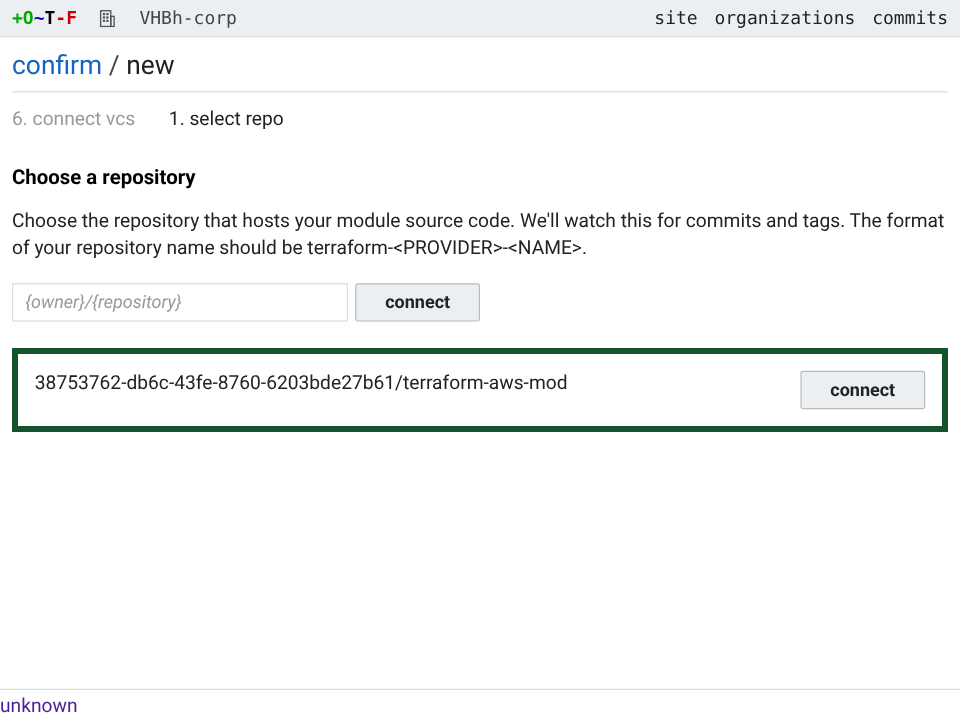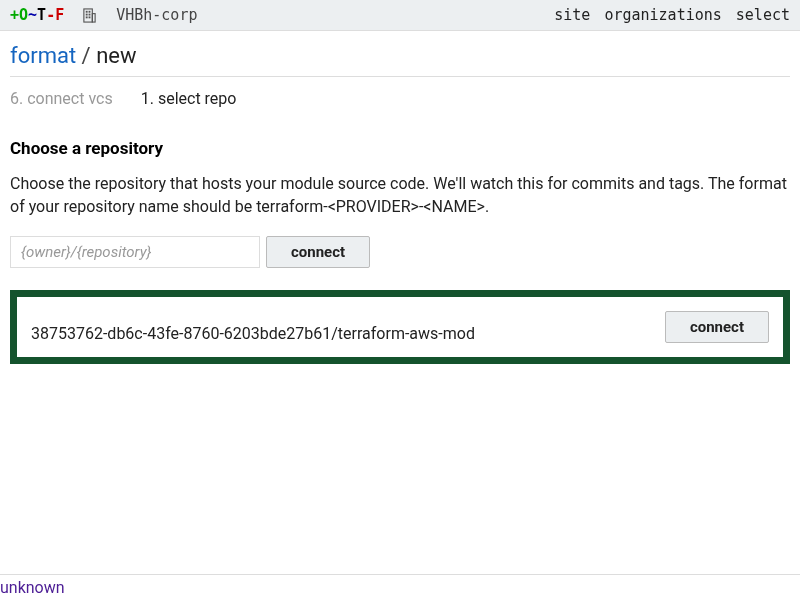--- a/index.html
+++ b/index.html
@@ -90,44 +90,44 @@
       line-height: 1.45;
       margin-bottom: 18px;
     }
     .search-row {
       display: flex;
       gap: 6px;
       align-items: center;
       margin-bottom: 22px;
     }
     .search-input {
-      width: 250px;
+      width: 280px;
       padding: 6px 10px;
       font-size: 15px;
       border: 1px solid #ddd;
       color: #333;
       font-family: inherit;
     }
     .search-input::placeholder { color: #999; font-style: italic; }
     .btn {
       padding: 6px 24px;
       font-size: 15px;
       font-weight: bold;
       background: #eceff1;
       border: 1px solid #bbb;
       border-radius: 2px;
       cursor: pointer;
       font-family: inherit;
       color: #222;
     }
     .repo-row {
-      border: 7px solid #14532d;
+      border: 5px solid #14532d;
       padding: 14px 14px;
       display: flex;
-      align-items: flex-end;
+      align-items: flex-start;
       justify-content: space-between;
     }
     .repo-name {
       font-size: 16px;
       color: #222;
     }
     .footer {
       border-top: 1px solid #ddd;
       text-align: left;
       font-size: 16px;
@@ -153,27 +153,27 @@
         <rect x="4" y="9" width="2" height="2"></rect>
           <rect x="7" y="9" width="2" height="2"></rect>
         <rect x="11" y="6" width="3" height="9" fill="none" stroke="#555" stroke-width="1.2"></rect>
       </svg>
     </span>
     <span>VHBh-corp</span>
   </span>
   <div class="navlinks">
     <a>site</a>
     <a>organizations</a>
-    <a>select</a>
+    <a>commits</a>
   </div>
 </div>
 
 <div class="content">
   <div class="breadcrumb">
-    <a>format</a>
+    <a>confirm</a>
     <span class="sep">/</span>
     <span class="current">new</span>
   </div>
 
   <div class="steps">
     <span class="step">6. connect vcs</span>
     <span class="step active">1. select repo</span>
   </div>
 
   <h3 class="section-title">Choose a repository</h3>

